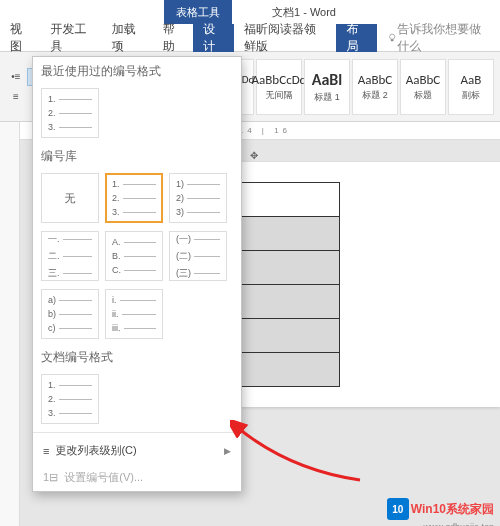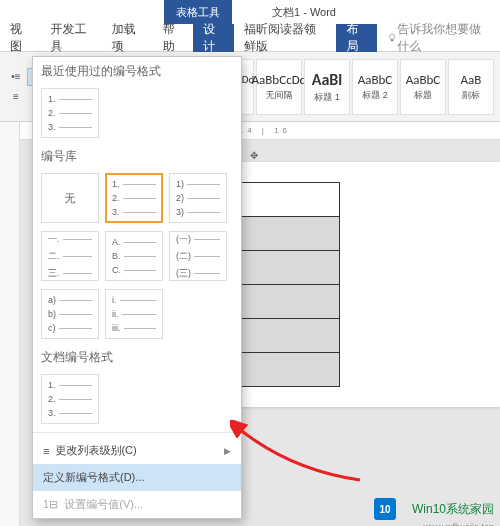--- a/index.html
+++ b/index.html
@@ -41,23 +41,23 @@
 .fmt-line{display:flex;align-items:center;gap:3px}
 .fmt-line .rule{flex:1;height:1px;background:#bbb}
 .dd-sep{height:1px;background:#e5e5e5;margin:4px 0}
 .dd-menu-item{padding:6px 10px;display:flex;align-items:center;gap:6px;cursor:pointer;position:relative}
 .dd-menu-item.hl{background:#cde4f7}
 .dd-menu-item.disabled{color:#aaa}
 .dd-menu-item .arrow{margin-left:auto;font-size:9px;color:#888}
 .anchor-marker{position:absolute;left:230px;top:28px;font-size:10px;color:#666}
 
 .red-arrow{position:absolute;z-index:60;pointer-events:none}
-.watermark{position:absolute;right:6px;bottom:6px;z-index:70;display:flex;align-items:center;gap:16px;font-size:12px}
+.watermark{position:absolute;right:6px;bottom:6px;z-index:70;display:flex;align-items:center;gap:2px;font-size:12px}
 .watermark .logo{width:22px;height:22px;background:#0078d4;border-radius:3px;color:#fff;display:flex;align-items:center;justify-content:center;font-size:10px;font-weight:bold}
-.watermark .txt{color:#15803d;font-weight:normal}
+.watermark .txt{color:#ef4444;font-weight:bold}
 .watermark .sub{position:absolute;right:0;bottom:-12px;font-size:9px;color:#888}
 .bulb{width:12px;height:12px}
 </style>
 </head>
 <body>
 
 <div class="titlebar">
   <div class="title-group">
     <div class="title-toolstab">表格工具</div>
   </div>
@@ -306,23 +306,20 @@
         </div>
     </div>
   </div>
 
   <div class="dd-sep"></div>
   <div class="dd-menu-item">
     <span>≡</span>
     <span>更改列表级别(C)</span>
     <span class="arrow">▶</span>
   </div>
-  <div class="dd-menu-item hl">
-    <span>定义新编号格式(D)...</span>
-  </div>
   <div class="dd-menu-item disabled">
     <span>1⊟</span>
     <span>设置编号值(V)...</span>
   </div>
 </div>
 
 <svg class="red-arrow" style="left:230px;top:420px" width="140" height="70">
   <defs>
       <marker id="ah" markerWidth="10" markerHeight="10" refX="2" refY="3" orient="auto">
         <path d="M0,0 L0,6 L8,3 z" fill="#e62222"></path>

